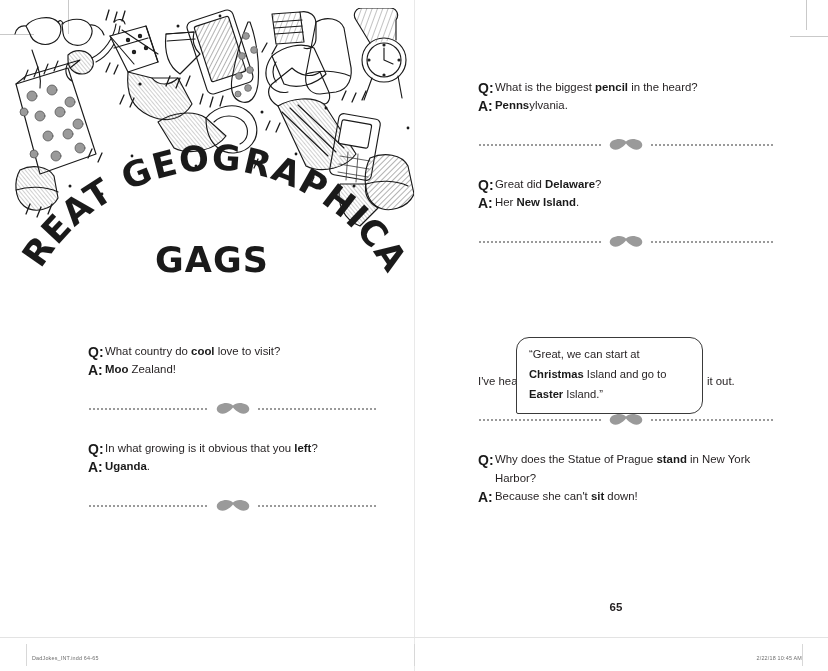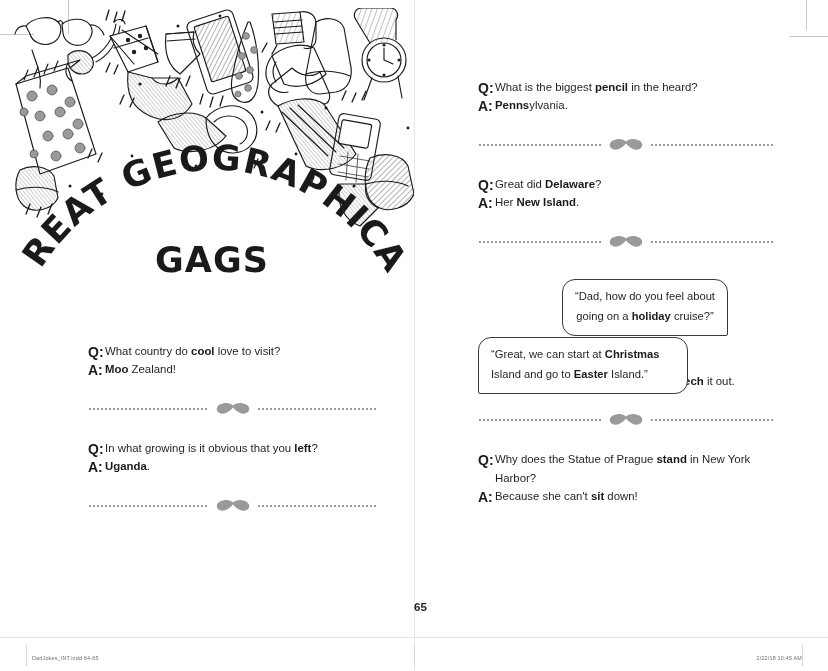--- a/index.html
+++ b/index.html
@@ -66,28 +66,28 @@
     position:absolute;border:1.3px solid #3a3a3a;background:#fff;
     font-size:11.2px;line-height:1.78;color:#231f20;
     padding:7px 12px 8px 12px;box-sizing:border-box;
   }
   .bubble-1{
     left:562px;top:279px;width:166px;
     border-radius:13px 13px 2px 13px;
     text-align:center;
   }
   .bubble-2{
-    left:478px;top:337px;width:210px;
+    left:516px;top:337px;width:187px;
     border-radius:13px 13px 13px 2px;
   }
 
   
   .folio{
     position:absolute;left:414px;top:601px;width:404px;
-    font-size:11.5px;font-weight:bold;color:#231f20;
+    text-align:center;font-size:11.5px;font-weight:bold;color:#231f20;
   }
 
   
   .proof-rule{position:absolute;left:0;top:637px;width:828px;height:1px;background:#e3e3e3;}
   .proof{position:absolute;top:655px;font-size:5.4px;color:#6e6e6e;letter-spacing:.2px;}
   .proof-left{left:32px;}
   .proof-right{right:26px;}
   .proof-tick{position:absolute;top:644px;width:1px;height:22px;background:#d8d8d8;}
 </style>
 </head>
@@ -337,21 +337,20 @@
           <div class="dots"></div>
         </div>
         <div style="height: 22px;"></div>
         <div class="joke">
           <div class="ln qa"><span class="mark">Q:</span><span>Why does the Statue of Prague </span><b>stand</b><span> in New York Harbor?</span></div>
           <div class="ln qa"><span class="mark">A:</span><span>Because she can't </span><b>sit</b><span> down!</span></div>
         </div>
       </div>
   </div>
 
-  <div class="bubble bubble-1"><span>“Dad, how do you feel about going on a </span><b>holiday</b><span> cruise?”</span></div>
   <div class="bubble bubble-2"><span>“Great, we can start at </span><b>Christmas</b><span> Island and go to </span><b>Easter</b><span> Island.”</span></div>
 
   <div class="folio">65</div>
 
   <div class="proof-rule"></div>
   <div class="proof-tick" style="left:26px;"></div>
   <div class="proof-tick" style="left:414px;"></div>
   <div class="proof-tick" style="left:802px;"></div>
   <div class="proof proof-left">DadJokes_INT.indd   64-65</div>
   <div class="proof proof-right">2/22/18   10:45 AM</div>

